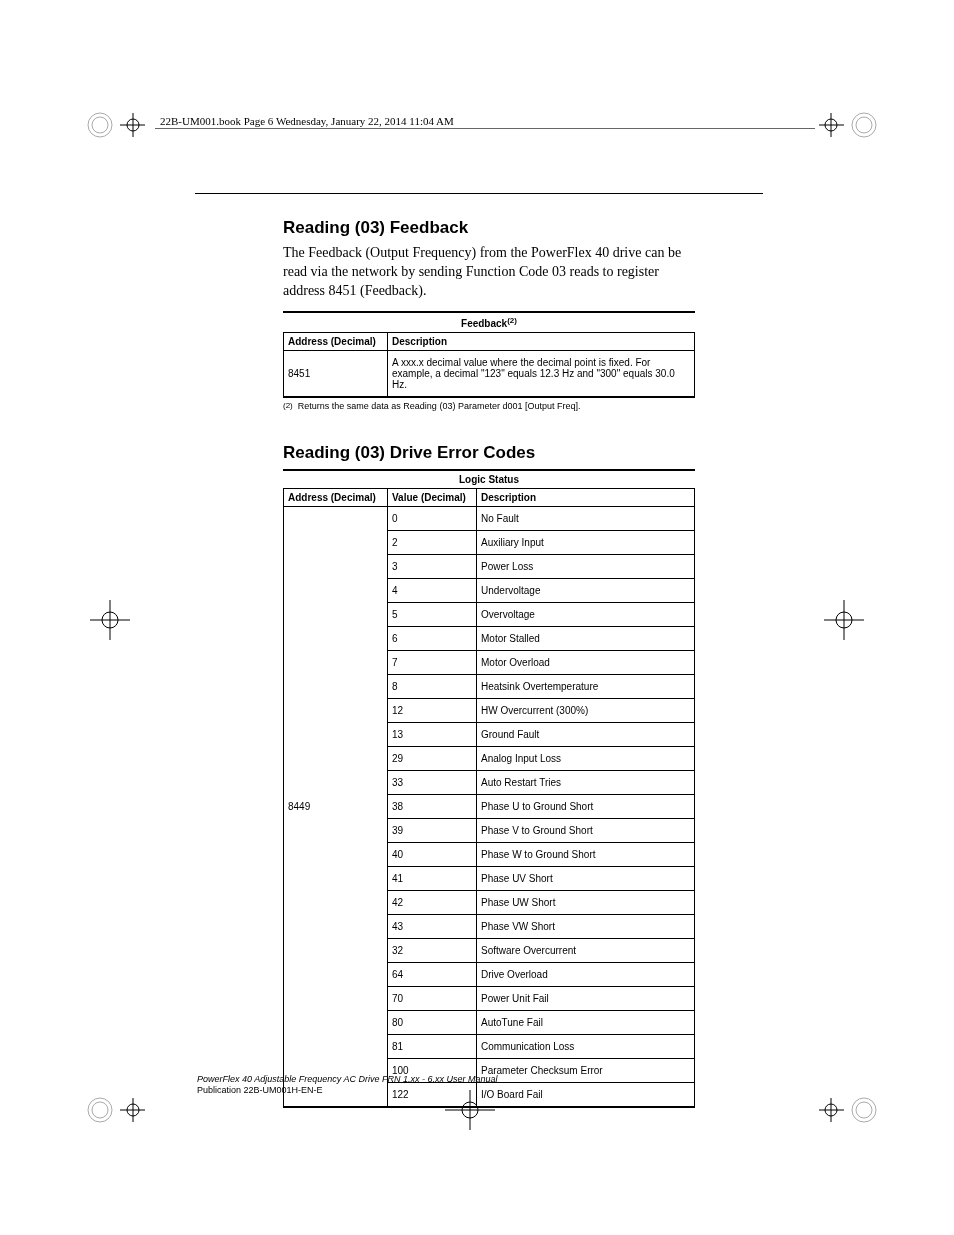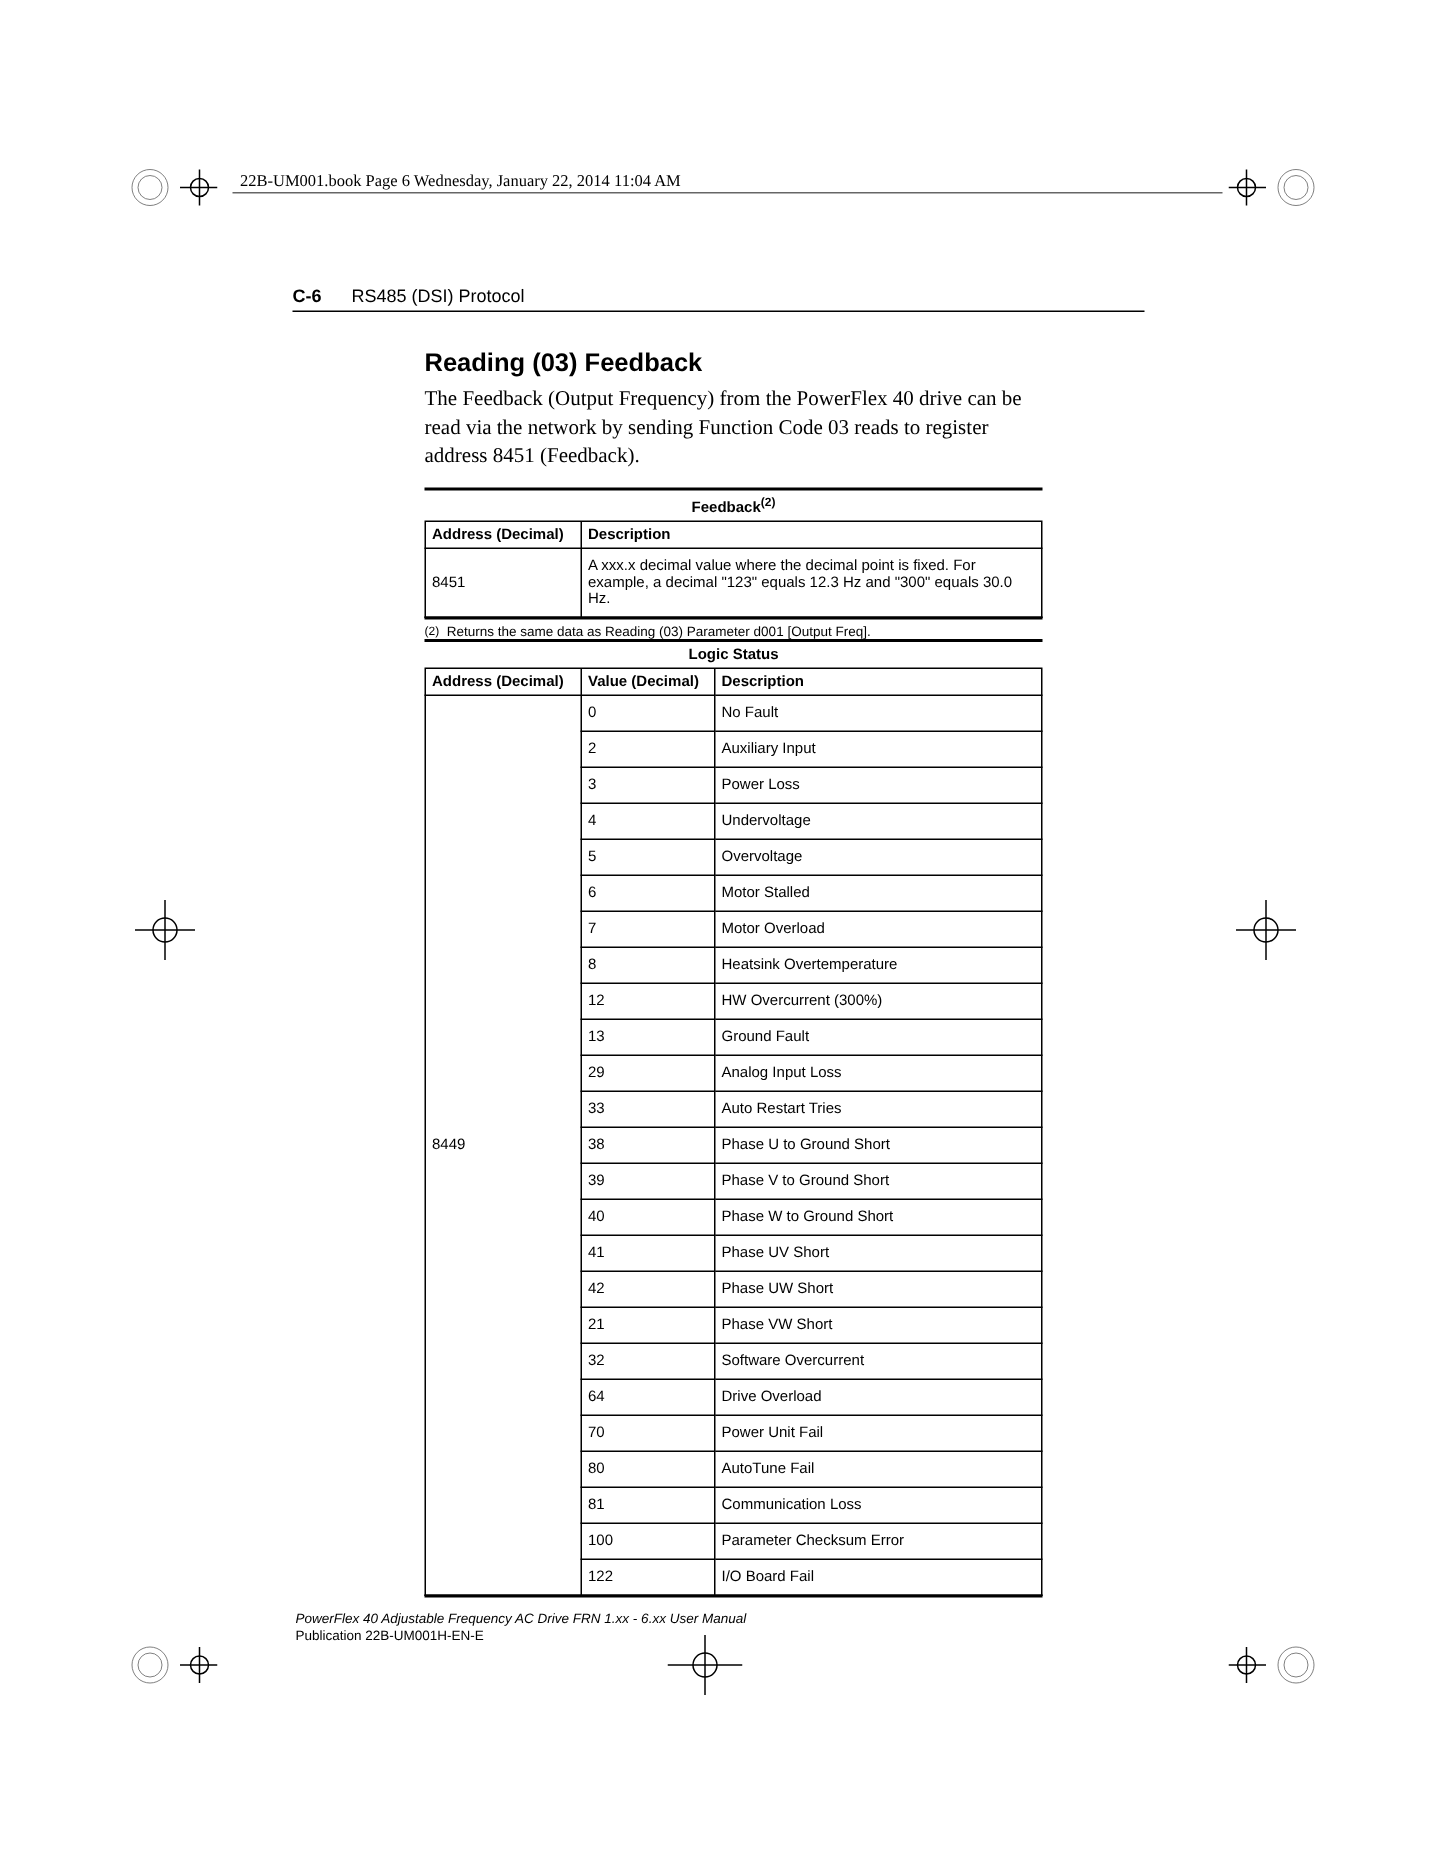--- a/index.html
+++ b/index.html
@@ -176,25 +176,20 @@
       <circle cx="12" cy="20" r="6" fill="none" stroke="#000"></circle>
       <circle cx="45" cy="20" r="12" fill="none" stroke="#555" stroke-width="0.5"></circle>
       <circle cx="45" cy="20" r="8" fill="none" stroke="#555" stroke-width="0.5"></circle>
     </svg>
 </div>
 
 <div class="header-line">22B-UM001.book  Page 6  Wednesday, January 22, 2014  11:04 AM</div>
 <div class="hr-top"></div>
 
 <div class="page">
-  <div class="page-header-row">
-    <span class="pn">C-6</span>
-    &nbsp;&nbsp;&nbsp;&nbsp;
-    <span>RS485 (DSI) Protocol</span>
-  </div>
   <div class="page-header-rule"></div>
 
   <div class="content">
 
     <h2 class="section">Reading (03) Feedback</h2>
     <p class="body">The Feedback (Output Frequency) from the PowerFlex 40 drive can be read via the network by sending Function Code 03 reads to register address 8451 (Feedback).</p>
 
     <table>
       <caption>
         <span>Feedback</span><sup>(2)</sup>
@@ -208,20 +203,21 @@
         <td class="center-addr">8451</td>
         <td>A xxx.x decimal value where the decimal point is fixed. For example, a decimal "123" equals 12.3 Hz and "300" equals 30.0 Hz.</td>
       </tr>
     </tbody>
       </table>
     <div class="tbl-end"></div>
     <div class="footnote">
       <sup>(2)</sup>&nbsp;&nbsp;<span>Returns the same data as Reading (03) Parameter d001 [Output Freq].</span>
     </div>
 
+    <h2 class="section" style="margin-top:32px;">Reading (03) Drive Error Codes</h2>
 
     <table>
       <caption>Logic Status</caption>
       <tbody>
           <tr>
         <th style="width:95px;">Address (Decimal)</th>
         <th style="width:80px;">Value (Decimal)</th>
         <th>Description</th>
       </tr>
       </tbody>
@@ -289,21 +285,21 @@
           </tr>
           <tr>
             <td>41</td>
             <td>Phase UV Short</td>
           </tr>
           <tr>
             <td>42</td>
             <td>Phase UW Short</td>
           </tr>
           <tr>
-            <td>21</td>
+            <td>43</td>
             <td>Phase VW Short</td>
           </tr>
           <tr>
             <td>32</td>
             <td>Software Overcurrent</td>
           </tr>
           <tr>
             <td>64</td>
             <td>Drive Overload</td>
           </tr>

